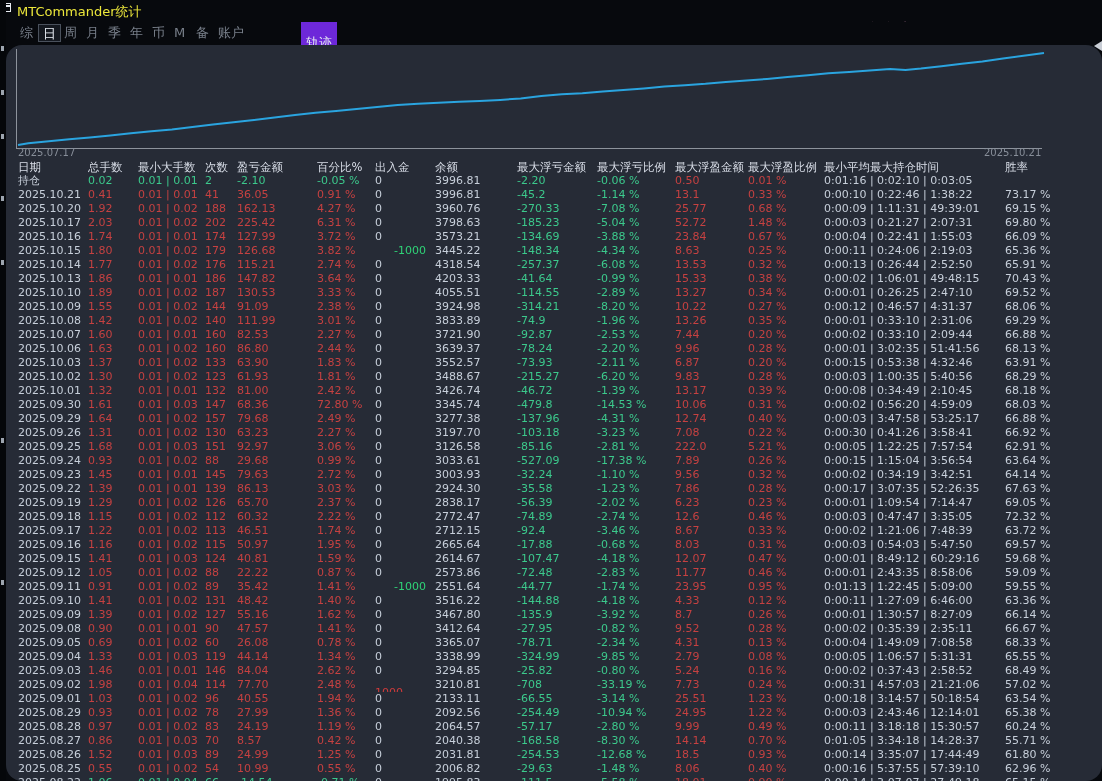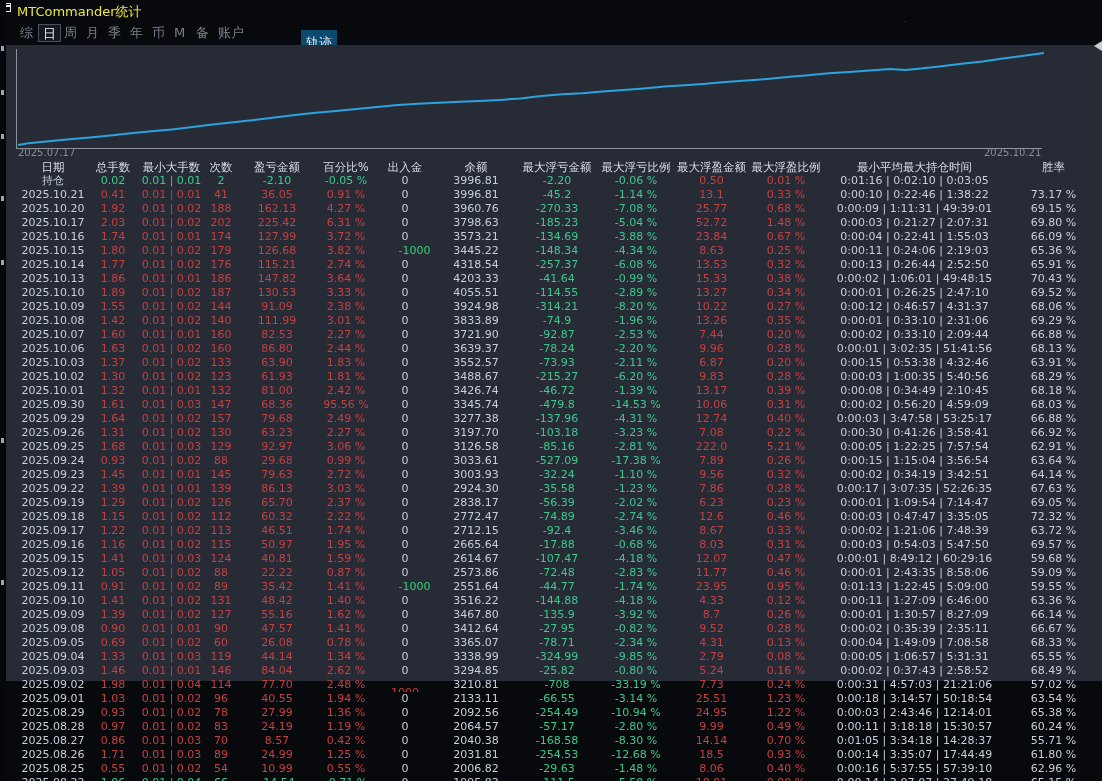--- a/index.html
+++ b/index.html
@@ -14,37 +14,37 @@
   .titlebar { position:absolute; left:0; top:0; width:1102px; height:22px; background:#07090d; }
   .win-icon { position:absolute; left:2px; top:3px; width:9px; height:9px; border:1px solid #e8ecf2; background:#07090d; }
   .win-icon:before { content:""; position:absolute; left:0; top:1px; width:7px; height:2px; background:#e8ecf2; }
   .app-title { position:absolute; left:17px; top:3px; font-size:13px; color:#ece73b; letter-spacing:0; }
   .site-link { position:absolute; right:5px; top:20px; font-size:14px; color:#f9a8d4; }
 
   
   .menubar { position:absolute; left:0; top:22px; width:1102px; height:23px; background:#07090d; }
   .mi { position:absolute; top:2px; height:18px; line-height:18px; padding:0 4px; font-size:13px; color:#787f8a; text-align:center; cursor:default; }
   .mi.active { color:#e8edf4; background:#14181f; border:1px solid #4a515c; }
-  .trace-btn { position:absolute; left:301px; top:8px; height:18px; line-height:18px; padding:4px 5px; font-size:13px; color:#e3e8f0; background:#0c4a6e; }
+  .trace-btn { position:absolute; left:301px; top:0; height:18px; line-height:18px; padding:12px 5px; font-size:13px; color:#e3e8f0; background:#6d28d9; }
 
   
-  .content { position:absolute; left:6px; top:45px; width:1096px; height:636px; background:#262b36; }
+  .content { position:absolute; left:6px; top:45px; width:1096px; height:736px; background:#262b36;border-radius:16px; }
 
   
   .chart { position:absolute; left:0; top:0; width:1096px; height:110px; }
   .y-axis { position:absolute; left:10px; top:4px; width:1px; height:99px; background:#8d939c; }
   .x-axis { position:absolute; left:10px; top:103px; width:1026px; height:1px; background:#8d939c; }
   .chart svg { position:absolute; left:10px; top:2px; }
   .x-label { position:absolute; top:102px; font-size:10px; color:#878e99; }
   .x-label.start { left:12px; }
   .x-label.end { left:978px; }
   .collapse-arrow { position:absolute; right:0px; top:-4px; width:0; height:0; border-top:5px solid transparent; border-bottom:5px solid transparent; border-right:8px solid #c9ced6; }
 
   
-  .table { position:absolute; left:0; top:110px; width:1096px; height:626px; overflow:hidden; padding:5px 0 0 12px;text-align:center; }
+  .table { position:absolute; left:0; top:110px; width:1096px; height:626px; overflow:hidden; padding:5px 0 0 12px; }
   .trow { display:grid; grid-template-columns:70px 50px 67px 32px 80px 58px 60px 82px 80px 78px 73px 76px 181px 97px; height:14px; line-height:14px; font-size:11px; white-space:nowrap; }
   .trow > span { overflow:hidden; }
   .thead > span { color:#d9dee8; font-size:11.5px; cursor:default; }
   .c-gray { color:#c7cfda; }
   .c-red { color:#c54141; }
   .c-green { color:#3cc98c; }
   .c-flow-neg { color:#2fd377;margin-left:19px; }
   .c-flow-pos { color:#d03b3b;margin-top:8px; }
 </style>
 </head>
@@ -357,21 +357,21 @@
           <span class="c-red">0.39 %</span>
           <span class="c-gray">0:00:08 | 0:34:49 | 2:10:45</span>
           <span class="c-gray">68.18 %</span>
         </div>
         <div class="trow">
           <span class="c-gray">2025.09.30</span>
           <span class="c-red">1.61</span>
           <span class="c-red">0.01 | 0.03</span>
           <span class="c-red">147</span>
           <span class="c-red">68.36</span>
-          <span class="c-red">95.56 %</span>
+          <span class="c-red">72.80 %</span>
           <span class="c-gray">0</span>
           <span class="c-gray">3345.74</span>
           <span class="c-green">-479.8</span>
           <span class="c-green">-14.53 %</span>
           <span class="c-red">10.06</span>
           <span class="c-red">0.31 %</span>
           <span class="c-gray">0:00:02 | 0:56:20 | 4:59:09</span>
           <span class="c-gray">68.03 %</span>
         </div>
         <div class="trow">
@@ -403,21 +403,21 @@
           <span class="c-green">-3.23 %</span>
           <span class="c-red">7.08</span>
           <span class="c-red">0.22 %</span>
           <span class="c-gray">0:00:30 | 0:41:26 | 3:58:41</span>
           <span class="c-gray">66.92 %</span>
         </div>
         <div class="trow">
           <span class="c-gray">2025.09.25</span>
           <span class="c-red">1.68</span>
           <span class="c-red">0.01 | 0.03</span>
-          <span class="c-red">129</span>
+          <span class="c-red">151</span>
           <span class="c-red">92.97</span>
           <span class="c-red">3.06 %</span>
           <span class="c-gray">0</span>
           <span class="c-gray">3126.58</span>
           <span class="c-green">-85.16</span>
           <span class="c-green">-2.81 %</span>
           <span class="c-red">222.0</span>
           <span class="c-red">5.21 %</span>
           <span class="c-gray">0:00:05 | 1:22:25 | 7:57:54</span>
           <span class="c-gray">62.91 %</span>
@@ -753,21 +753,21 @@
           <span class="c-gray">2040.38</span>
           <span class="c-green">-168.58</span>
           <span class="c-green">-8.30 %</span>
           <span class="c-red">14.14</span>
           <span class="c-red">0.70 %</span>
           <span class="c-gray">0:01:05 | 3:34:18 | 14:28:37</span>
           <span class="c-gray">55.71 %</span>
         </div>
         <div class="trow">
           <span class="c-gray">2025.08.26</span>
-          <span class="c-red">1.71</span>
+          <span class="c-red">1.52</span>
           <span class="c-red">0.01 | 0.03</span>
           <span class="c-red">89</span>
           <span class="c-red">24.99</span>
           <span class="c-red">1.25 %</span>
           <span class="c-gray">0</span>
           <span class="c-gray">2031.81</span>
           <span class="c-green">-254.53</span>
           <span class="c-green">-12.68 %</span>
           <span class="c-red">18.5</span>
           <span class="c-red">0.93 %</span>

